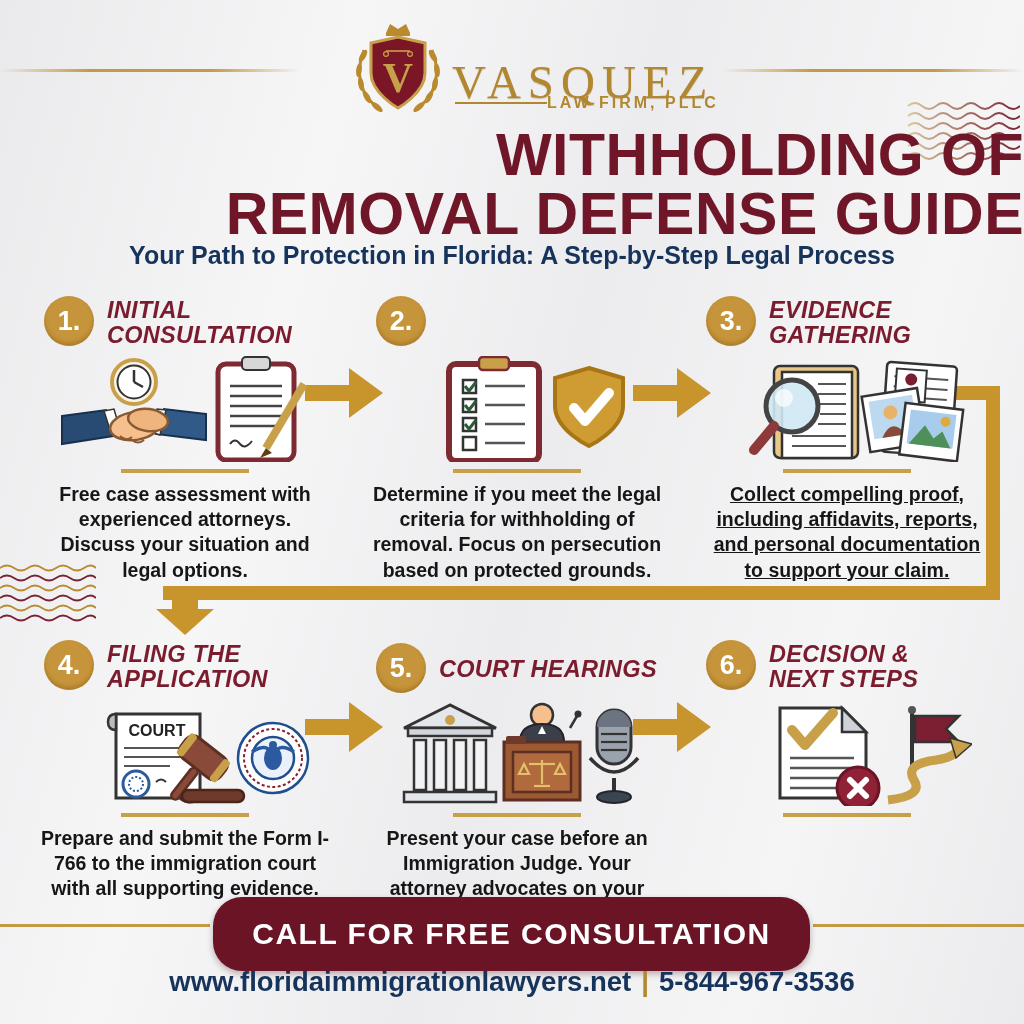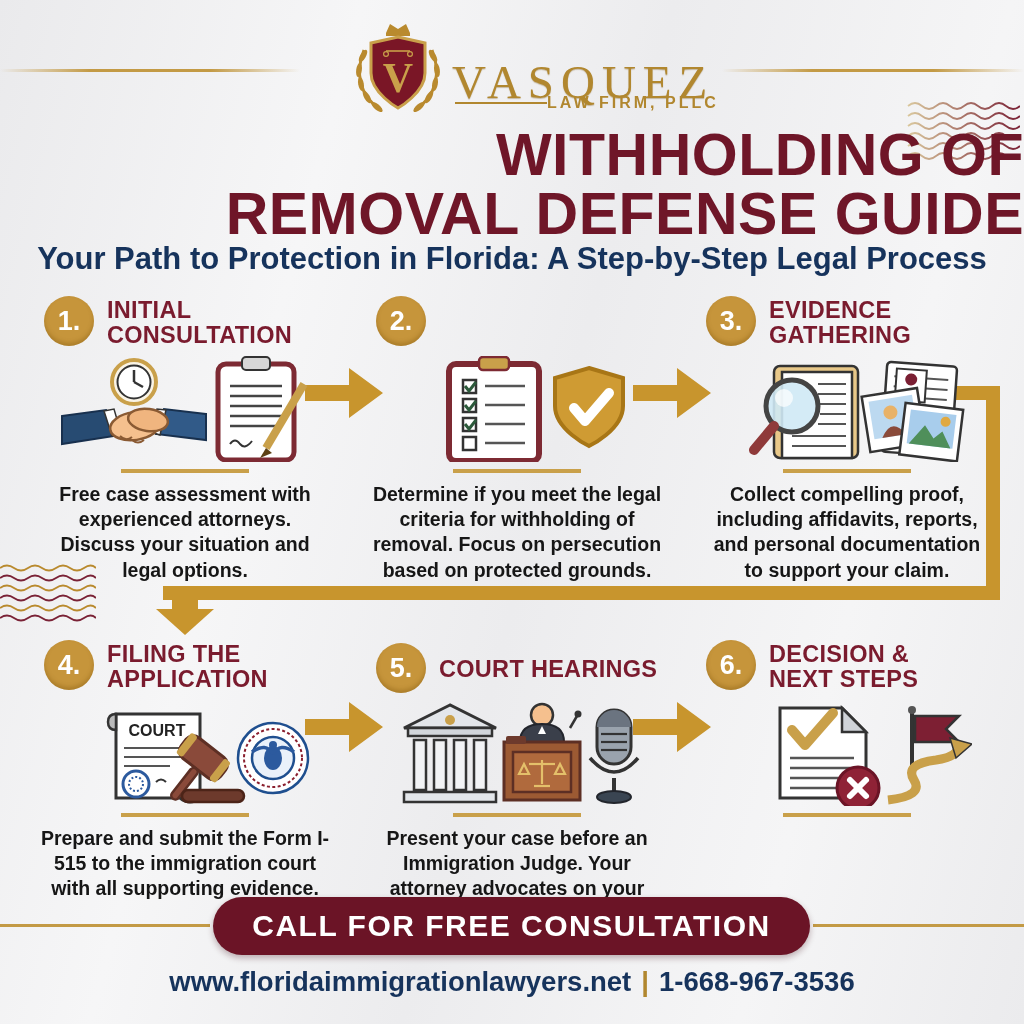--- a/index.html
+++ b/index.html
@@ -9,38 +9,38 @@
     font-family:"Liberation Sans",sans-serif;
   }
   .abs{position:absolute;}
   
   .top-line{position:absolute;top:69px;height:3px;background:linear-gradient(90deg,rgba(195,154,69,0),#c39a45 30%,#c39a45 70%,rgba(195,154,69,0));}
   .brand-name{position:absolute;left:452px;top:36px;font-family:"Liberation Serif",serif;font-size:47px;letter-spacing:7px;color:#b1872f;text-shadow:0 1px 1px rgba(120,80,10,.35);margin-top:19px;}
   .brand-sub{position:absolute;left:455px;top:94px;display:flex;align-items:center;}
   .brand-sub .rule{width:92px;height:2.5px;background:#b1872f;}
   .brand-sub .txt{font-size:16px;letter-spacing:3px;color:#b1872f;font-weight:bold;}
   .main-title{position:absolute;left:0;right:0;top:126px;text-align:right;color:#6f1628;font-weight:bold;font-size:59px;line-height:1.0;letter-spacing:0.5px;}
-  .subtitle{position:absolute;left:0;right:0;top:241px;text-align:center;color:#16335c;font-weight:bold;font-size:31px;}
+  .subtitle{position:absolute;left:0;right:0;top:241px;text-align:center;color:#16335c;font-weight:bold;font-size:25px;}
   
   .step{position:absolute;width:310px;}
   .r1{top:296px;} .r2{top:640px;}
   .c1{left:30px;} .c2{left:362px;} .c3{left:692px;}
   .step-head{display:flex;align-items:flex-start;gap:13px;padding-left:14px;min-height:56px;}
   .step-head.single{align-items:center;}
   .num{flex:none;width:50px;height:50px;border-radius:50%;background:#c6953b;color:#fff;font-weight:bold;font-size:27px;display:flex;align-items:center;justify-content:center;box-shadow:inset 0 -3px 4px rgba(120,80,10,.35);}
-  .step-title{font-size:23.5px;font-weight:bold;color:#7a1b2e;line-height:1.05;letter-spacing:.3px;padding-top:2px;}
+  .step-title{font-size:23.5px;font-weight:bold;color:#7a1b2e;line-height:1.05;letter-spacing:.3px;padding-top:2px;font-style:italic;}
   .icons{height:106px;display:flex;align-items:center;justify-content:center;margin-top:4px;}
   .divider{width:128px;height:3.5px;background:#c9a04a;margin:7px auto 9px;}
   .desc{width:292px;margin:8px auto;text-align:center;font-size:19.5px;font-weight:600;color:#161616;line-height:1.3;}
   
   .gold{background:#c8952d;}
   .arrow-right{position:absolute;width:80px;height:54px;}
   .down-arrow-head{position:absolute;left:156px;top:609px;width:0;height:0;border-left:29px solid transparent;border-right:29px solid transparent;border-top:26px solid #c8952d;}
   
-  .cta-btn{position:absolute;left:213px;top:897px;width:597px;height:58px;border-radius:29px;background:#6b1426;border:none;color:#fff;font-family:"Liberation Sans",sans-serif;font-weight:bold;font-size:30px;letter-spacing:1.5px;box-shadow:0 3px 6px rgba(60,10,20,.3);display:flex;align-items:center;justify-content:center;cursor:pointer;}
+  .cta-btn{position:absolute;left:213px;top:897px;width:597px;height:74px;border-radius:29px;background:#6b1426;border:none;color:#fff;font-family:"Liberation Sans",sans-serif;font-weight:bold;font-size:30px;letter-spacing:1.5px;box-shadow:0 3px 6px rgba(60,10,20,.3);display:flex;align-items:center;justify-content:center;cursor:pointer;}
   .cta-line{position:absolute;top:924px;height:3px;background:#c39a45;}
   .footer{position:absolute;left:0;right:0;top:966px;text-align:center;font-size:27.5px;font-weight:bold;color:#16335c;}
   .footer .sep{color:#b1872f;padding:0 10px;}
   .footer a{color:#16335c;text-decoration:none;}
 </style>
 </head>
 <body>
 
 <div class="canvas">
 
@@ -245,21 +245,21 @@
         </g>
         <g transform="rotate(7 208 78)">
           <rect x="180" y="50" width="58" height="52" fill="#fff" stroke="#333" stroke-width="2.5"></rect>
           <rect x="186" y="56" width="46" height="34" fill="#a8cdec"></rect>
           <circle cx="222" cy="64" r="5" fill="#e0a942"></circle>
           <polygon points="188,90 202,70 212,82 220,74 230,90" fill="#4f8f5a"></polygon>
         </g>
       </svg>
     </div>
     <div class="divider"></div>
-    <div class="desc" style="width:278px;">Collect compelling proof, including affidavits, reports, and personal documentation to support your claim.</div>
+    <div class="desc" style="width:278px;text-decoration:underline;">Collect compelling proof, including affidavits, reports, and personal documentation to support your claim.</div>
   </div>
 
   <div class="step r2 c1">
     <div class="step-head">
       <div class="num">4.</div>
       <div class="step-title">
         <div>FILING THE</div>
           <div>APPLICATION</div>
       </div>
     </div>
@@ -285,21 +285,21 @@
         <rect x="122" y="90" width="62" height="12" rx="6" fill="#6d3a2c" stroke="#4c2418" stroke-width="2.5"></rect>
         <circle cx="213" cy="58" r="35" fill="#fff" stroke="#1f4f8f" stroke-width="2.5"></circle>
         <circle cx="213" cy="58" r="29" fill="none" stroke="#8a1f2e" stroke-width="2" stroke-dasharray="3,2.4"></circle>
         <circle cx="213" cy="58" r="21" fill="#eaf1fa" stroke="#1f4f8f" stroke-width="2.5"></circle>
         <ellipse cx="213" cy="58" rx="9" ry="12" fill="#2c5a9e"></ellipse>
         <path d="M192,52 q14,-10 21,2 M234,52 q-14,-10 -21,2" stroke="#2c5a9e" stroke-width="3.5" fill="none"></path>
         <circle cx="213" cy="45" r="4" fill="#2c5a9e"></circle>
       </svg>
     </div>
     <div class="divider"></div>
-    <div class="desc">Prepare and submit the Form I-515 to the immigration court with all supporting evidence.</div>
+    <div class="desc">Prepare and submit the Form I-766 to the immigration court with all supporting evidence.</div>
   </div>
 
   <div class="step r2 c2">
     <div class="step-head single">
       <div class="num">5.</div>
       <div class="step-title">
         <div>COURT HEARINGS</div>
           <div></div>
       </div>
     </div>
@@ -377,16 +377,16 @@
       </svg>
     </div>
     <div class="divider"></div>
   </div>
 
   <div class="cta-line" style="left:0;width:210px;"></div>
   <div class="cta-line" style="left:813px;width:211px;"></div>
   <button class="cta-btn">CALL FOR FREE CONSULTATION</button>
 
   <div class="footer">
-    <a href="#">www.floridaimmigrationlawyers.net</a><span class="sep">|</span><a href="#">1-668-967-3536</a>
+    <a href="#">www.floridaimmigrationlawyers.net</a><span class="sep">|</span><a href="#">5-844-967-3536</a>
   </div>
 
 </div>
 
 </body></html>

